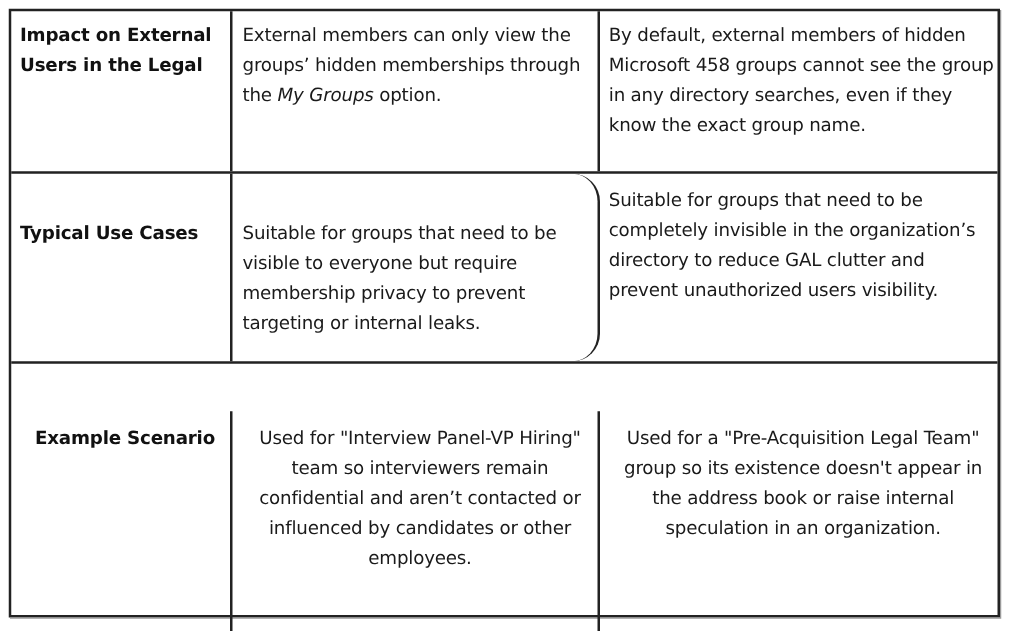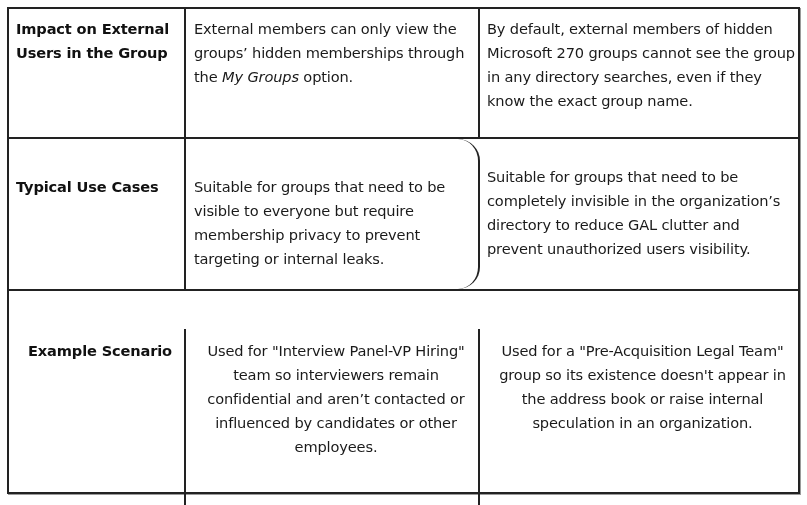--- a/index.html
+++ b/index.html
@@ -41,32 +41,32 @@
       box-sizing: border-box;
       font-size: 14.6px;
       line-height: 24px;
       letter-spacing: -0.15px;
     }
     .c1 { left: 0; width: 177px; border-right: 2px solid #222; padding: 8px 0 0 7px; font-weight: bold; color: #111; }
     .c2 { left: 177px; width: 294px; border-right: 2px solid #222; padding: 8px 0 0 8px; }
     .c3 { left: 471px; width: 318px; padding: 8px 0 0 7px; }
     .r2 .c1 { padding-top: 36px; }
     .r2 .c2 { padding-top: 36px; border-radius: 22px; }
-    .r2 .c3 { padding-top: 26px; border-radius: 22px; }
+    .r2 .c3 { padding-top: 10px; border-radius: 22px; }
     .r3 .c1, .r3 .c2, .r3 .c3 { padding-top: 10px; }
     em { font-style: italic; margin-top: 15px; }
   </style>
 </head>
 <body>
 
 <div class="table">
   <div class="row r1">
-    <div class="cell c1">Impact on External Users in the Group</div>
+    <div class="cell c1">Impact on External Users in the Legal</div>
     <div class="cell c2"><span>External members can only view the groups’ hidden memberships through the </span><em>My Groups</em><span> option.</span></div>
-    <div class="cell c3">By default, external members of hidden Microsoft 270 groups cannot see the group in any directory searches, even if they know the exact group name.</div>
+    <div class="cell c3">By default, external members of hidden Microsoft 458 groups cannot see the group in any directory searches, even if they know the exact group name.</div>
   </div>
   <div class="row r2">
     <div class="cell c1">Typical Use Cases</div>
     <div class="cell c2">Suitable for groups that need to be visible to everyone but require membership privacy to prevent targeting or internal leaks.</div>
     <div class="cell c3">Suitable for groups that need to be completely invisible in the organization’s directory to reduce GAL clutter and prevent unauthorized users visibility.</div>
   </div>
   <div class="row r3">
     <div class="cell c1">Example Scenario</div>
     <div class="cell c2">Used for "Interview Panel-VP Hiring" team so interviewers remain confidential and aren’t contacted or influenced by candidates or other employees.</div>
     <div class="cell c3">Used for a "Pre-Acquisition Legal Team" group so its existence doesn't appear in the address book or raise internal speculation in an organization.</div>

